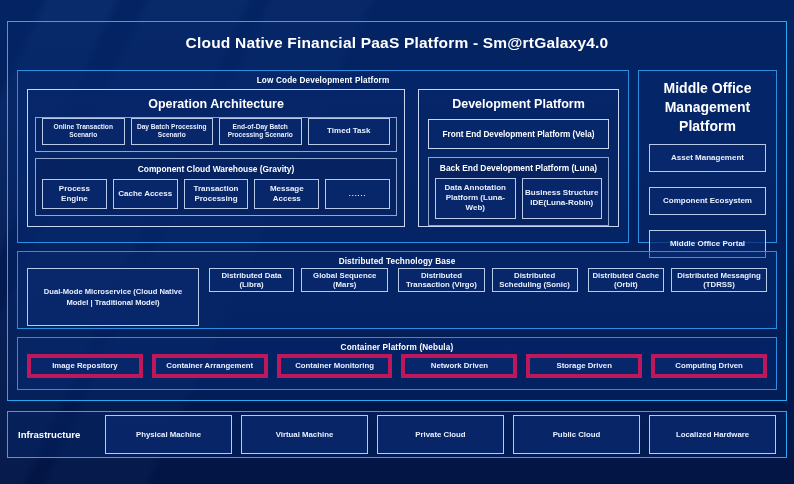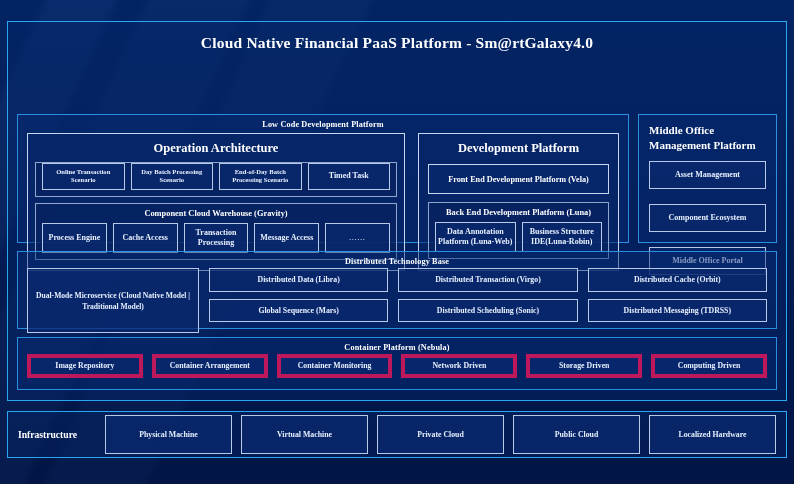--- a/index.html
+++ b/index.html
@@ -14,21 +14,21 @@
   .bg-stripes{
     position:absolute;inset:0;
     background:
       linear-gradient(115deg, rgba(255,255,255,0) 4%, rgba(120,170,255,.055) 5%, rgba(120,170,255,.055) 11%, rgba(255,255,255,0) 12%),
       linear-gradient(115deg, rgba(255,255,255,0) 14%, rgba(120,170,255,.045) 15%, rgba(120,170,255,.045) 24%, rgba(255,255,255,0) 25%),
       linear-gradient(115deg, rgba(255,255,255,0) 26%, rgba(120,170,255,.035) 27%, rgba(120,170,255,.035) 36%, rgba(255,255,255,0) 37%),
       linear-gradient(180deg,#032463 0%, #021a50 60%, #021545 100%);
     pointer-events:none;
   }
 
-  .root{position:absolute;inset:0;font-family:Liberation Serif, serif;}
+  .root{position:absolute;inset:0;}
 
   
   .main-panel{
     position:absolute;left:7px;top:21px;width:780px;height:380px;
     border:1.5px solid #28a8f0;
     background:rgba(5,38,105,.42);
     box-sizing:border-box;
   }
   .main-title{
     text-align:center;
@@ -40,21 +40,20 @@
   .body-area{
     position:absolute;left:9px;top:48px;right:9px;bottom:8px;
   }
 
   
   .section{
     border:1.2px solid #2a8fe0;
     background:rgba(6,42,112,.45);
     box-sizing:border-box;
     position:relative;
-    margin-top:44px;
   }
   .section-title{
     text-align:center;font-size:8.2px;font-weight:bold;color:#ffffff;
     padding-top:5px;letter-spacing:.15px;
   }
 
   
   .top-row{display:flex;gap:9px;height:173px;}
   .lowcode{flex:0 0 612px;}
   .midoffice{flex:1;}
@@ -115,22 +114,22 @@
   .dev-group{
     margin:8px 9px 0 9px;
     border:1.2px solid #8fa6cf;
     background:rgba(6,33,93,.6);
     box-sizing:border-box;
     padding-bottom:6px;
   }
 
   
   .mid-title{
-    font-size:11px;font-weight:bold;color:#ffffff;
-    padding:8px 10px 0 10px;line-height:1.35;text-align:left;
+    font-size:14px;font-weight:bold;color:#ffffff;
+    padding:8px 10px 0 10px;line-height:1.35;text-align:center;
   }
   .mid-items{padding:8px 10px 0 10px;display:flex;flex-direction:column;gap:15px;}
   .mid-item{
     border:1px solid #b9c9e8;
     background:rgba(9,40,110,.75);
     box-sizing:border-box;
     height:28px;
     display:flex;align-items:center;justify-content:center;
     font-size:8px;font-weight:bold;color:#e8f0ff;
   }
@@ -138,24 +137,24 @@
   
   .dtb{margin-top:8px;height:78px;}
   .dtb-body{display:flex;gap:10px;padding:2px 9px 0 9px;}
   .dtb-left{
     flex:0 0 172px;
     border:1px solid #b9c9e8;
     background:rgba(9,40,110,.75);
     box-sizing:border-box;
     display:flex;align-items:center;justify-content:center;text-align:center;
     font-size:7.6px;font-weight:bold;color:#e8f0ff;line-height:1.45;
-    padding:4px 6px;height:65px;
+    padding:4px 6px;height:58px;
   }
   .dtb-cols{flex:1;display:flex;gap:10px;}
-  .dtb-col{flex:1;display:flex;flex-direction:column;gap:7px;}
+  .dtb-col{flex:1;display:flex;flex-direction:row;gap:7px;}
   .dtb-cell{
     border:1px solid #b9c9e8;
     background:rgba(9,40,110,.75);
     box-sizing:border-box;
     height:23.5px;
     display:flex;align-items:center;justify-content:center;text-align:center;
     font-size:7.8px;font-weight:bold;color:#e8f0ff;
   }
 
   

